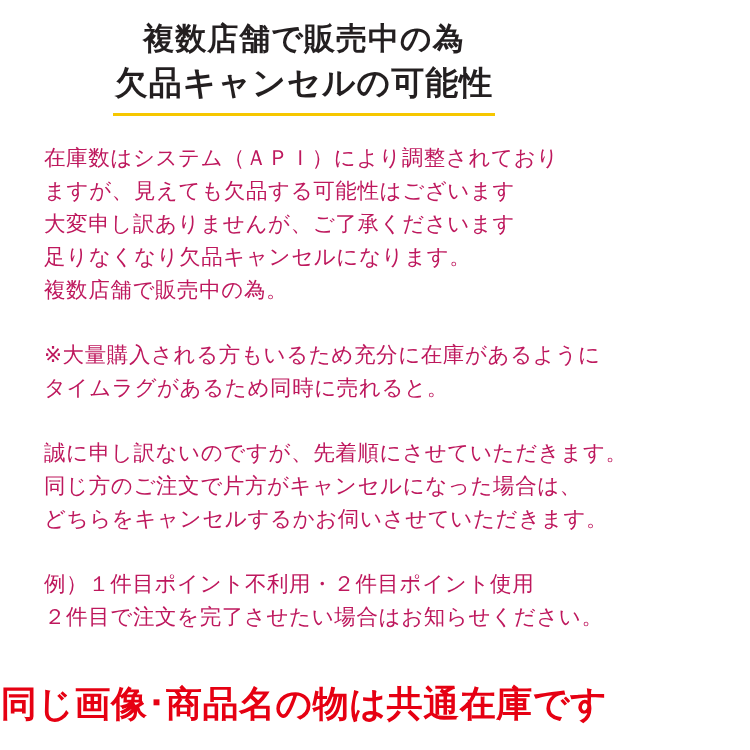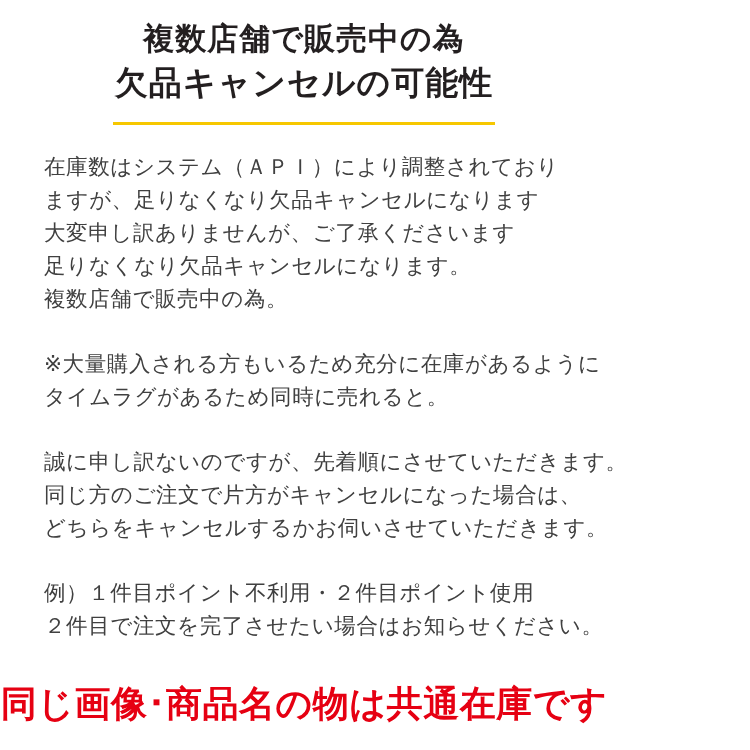--- a/index.html
+++ b/index.html
@@ -32,21 +32,21 @@
     letter-spacing: 1px;
     font-weight: 700;
     color: #231f20;
     white-space: nowrap;
   }
   .heading .line.second {
     font-size: 33px;
     line-height: 46px;
     display: inline-block;
     position: relative;
-    padding: 0 2px 16px 2px;
+    padding: 0 2px 7px 2px;
   }
   .heading .underline-wrap {
     display: block;
     text-align: center;
   }
   .heading .line.second::after {
     content: "";
     position: absolute;
     left: 0;
     right: 0;
@@ -64,21 +64,21 @@
   .para {
     margin: 0 0 0 0;
   }
   .para + .para {
     margin-top: 32px;
   }
   .para .ln {
     font-size: 21.5px;
     line-height: 33px;
     letter-spacing: 0.6px;
-    color: #404040;
+    color: #be185d;
     white-space: nowrap;
   }
 
   
   .footer-note {
     position: absolute;
     left: 0;
     right: 0;
     bottom: 26px;
     text-align: center;
@@ -101,21 +101,21 @@
     <div class="line first">複数店舗で販売中の為</div>
     <div class="underline-wrap">
       <span class="line second">欠品キャンセルの可能性</span>
     </div>
   </div>
 
   <div class="body-area">
 
     <div class="para">
       <div class="ln">在庫数はシステム（ＡＰＩ）により調整されており</div>
-      <div class="ln">ますが、足りなくなり欠品キャンセルになります</div>
+      <div class="ln">ますが、見えても欠品する可能性はございます</div>
       <div class="ln">大変申し訳ありませんが、ご了承くださいます</div>
       <div class="ln">足りなくなり欠品キャンセルになります。</div>
       <div class="ln">複数店舗で販売中の為。</div>
     </div>
 
     <div class="para">
       <div class="ln">※大量購入される方もいるため充分に在庫があるように</div>
       <div class="ln">タイムラグがあるため同時に売れると。</div>
     </div>
 

